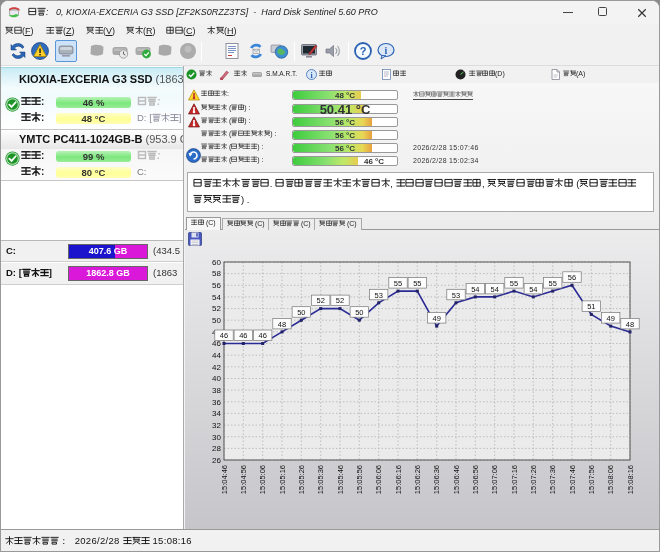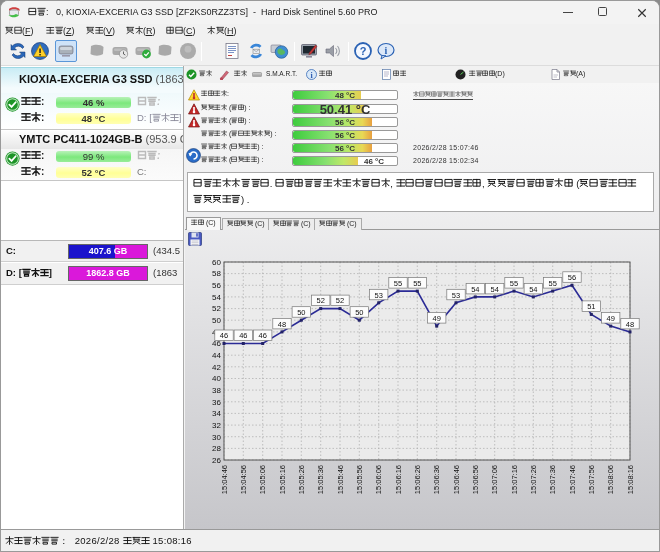--- a/index.html
+++ b/index.html
@@ -26,21 +26,21 @@
       </symbol>
 <symbol id="g4" viewBox="0 0 10 10">
         <path d="M1 1.5 H9 M2 3.5 H8 M2 5.3 H8 M2.8 7 H7.2 V9 H2.8 Z" fill="none" stroke="currentColor" stroke-linecap="square"></path>
       </symbol>
 <symbol id="g5" viewBox="0 0 10 10">
         <path d="M1 1.6 H9 M2.2 1.6 V4 M2.2 3.6 H7.8 M7.8 3.6 V4.6 M2 5.6 H8 M1.2 8.8 L4 6.8 M5.5 6.8 L8.8 8.8" fill="none" stroke="currentColor" stroke-linecap="square"></path>
       </symbol>
 </defs>
   </svg>
 <div class="win">
-<div class="abs" style="left:0;top:0;width:660px;height:23px;background:#f3f3f3;">
+<div class="abs" style="left:0;top:0;width:660px;height:23px;background:#f3f3f3;font-style:italic;">
 <svg class="abs" style="left:6px;top:4px" width="14" height="14" viewBox="0 0 14 14">
 <path d="M2 4 C4 1.5 10 1.5 12.5 4 L12.5 6 C10 3.5 4 3.5 2 6 Z" fill="#d04040"></path>
 <rect x="2.5" y="5" width="9" height="5.5" rx="1.5" fill="#e8e8ee" stroke="#777" stroke-width="0.6"></rect>
 <path d="M1.5 10 C4 13 9 13 12 10.5 L9 9 C7 10.5 4 10.5 1.5 10 Z" fill="#44c048"></path>
 </svg>
 <div class="abs tb" style="left:27px;top:4px;font-size:9px;line-height:14px;color:#1a1a1a;"><svg class="cj" style="width:9px;height:9px;" viewBox="0 0 10 10">
           <use href="#g0"></use>
         </svg><svg class="cj" style="width:9px;height:9px;" viewBox="0 0 10 10">
           <use href="#g4"></use>
         </svg>:&nbsp;&nbsp; 0, KIOXIA-EXCERIA G3 SSD [ZF2KS0RZZ3TS]&nbsp; -&nbsp; Hard Disk Sentinel 5.60 PRO</div>
@@ -200,32 +200,32 @@
 <svg class="abs" style="left:4px;top:20px" width="15" height="15" viewBox="0 0 16 16">
 <circle cx="8" cy="8" r="7.6" fill="#1d9427"></circle>
 <circle cx="8" cy="8" r="6.2" fill="none" stroke="#bfe8c2" stroke-width="1.1"></circle>
 <path d="M4.6 8.2 L7 10.6 L11.4 5.6" stroke="#fff" stroke-width="1.9" fill="none" stroke-linecap="round"></path>
 </svg>
 <div class="abs tb" style="left:20px;top:19px;font-size:10px;font-weight:bold;color:#222;"><svg class="cjb" style="width:10px;height:10px;" viewBox="0 0 10 10">
             <use href="#g1"></use>
           </svg><svg class="cjb" style="width:10px;height:10px;" viewBox="0 0 10 10">
             <use href="#g1"></use>
           </svg>:</div>
-<div class="abs" style="left:55px;top:20px;width:75px;height:11px;border-radius:3px;background:linear-gradient(180deg,#b8f2b8,#7ce87c 55%,#98ec98);text-align:center;font-size:9.5px;font-weight:normal;color:#333;line-height:11px;">99 %</div>
+<div class="abs" style="left:55px;top:20px;width:75px;height:11px;border-radius:3px;background:linear-gradient(180deg,#b8f2b8,#7ce87c 55%,#98ec98);text-align:center;font-size:9.5px;font-weight:bold;color:#333;line-height:11px;">99 %</div>
 <div class="abs tb" style="left:136px;top:19px;font-size:10px;font-style:italic;font-weight:bold;color:#bbb;"><svg class="cjb" style="width:10px;height:10px;color:#bbbbbb;" viewBox="0 0 10 10">
             <use href="#g0"></use>
           </svg><svg class="cjb" style="width:10px;height:10px;color:#bbbbbb;" viewBox="0 0 10 10">
             <use href="#g4"></use>
           </svg>:</div>
 <div class="abs tb" style="left:20px;top:35px;font-size:10px;font-weight:bold;color:#222;"><svg class="cjb" style="width:10px;height:10px;" viewBox="0 0 10 10">
             <use href="#g1"></use>
           </svg><svg class="cjb" style="width:10px;height:10px;" viewBox="0 0 10 10">
             <use href="#g2"></use>
           </svg>:</div>
-<div class="abs" style="left:55px;top:36px;width:75px;height:11px;border-radius:3px;background:linear-gradient(180deg,#ffffc8,#ffff96 55%,#ffffb2);text-align:center;font-size:9.5px;font-weight:bold;color:#333;line-height:11px;">52 °C</div>
+<div class="abs" style="left:55px;top:36px;width:75px;height:11px;border-radius:3px;background:linear-gradient(180deg,#ffffc8,#ffff96 55%,#ffffb2);text-align:center;font-size:9.5px;font-weight:bold;color:#333;line-height:11px;">80 °C</div>
 <div class="abs tb" style="left:136px;top:35px;font-size:9.5px;color:#777;">C:</div>
 </div>
 <div class="abs" style="left:0;top:174px;width:183px;height:22px;background:#f1f1f1;border-top:1px solid #b8b8b8;border-bottom:1px solid #cfcfcf;">
 <div class="abs tb" style="left:5px;top:4px;font-size:9.5px;font-weight:bold;color:#111;">C:</div>
 <div class="abs" style="left:67px;top:3px;width:80px;height:15px;border:1px solid #666;background:#da18da;">
           <div style="position:absolute;left:0;top:0;width:46px;height:13px;background:#1c14cc;"></div>
           <div class="abs" style="left:0;top:0;width:78px;text-align:center;font-size:9px;font-weight:bold;color:#fff;line-height:13px;">407.6 GB</div>
         </div>
 <div class="abs tb" style="left:152px;top:4px;font-size:9.5px;color:#333;">(434.5</div>
 </div>

